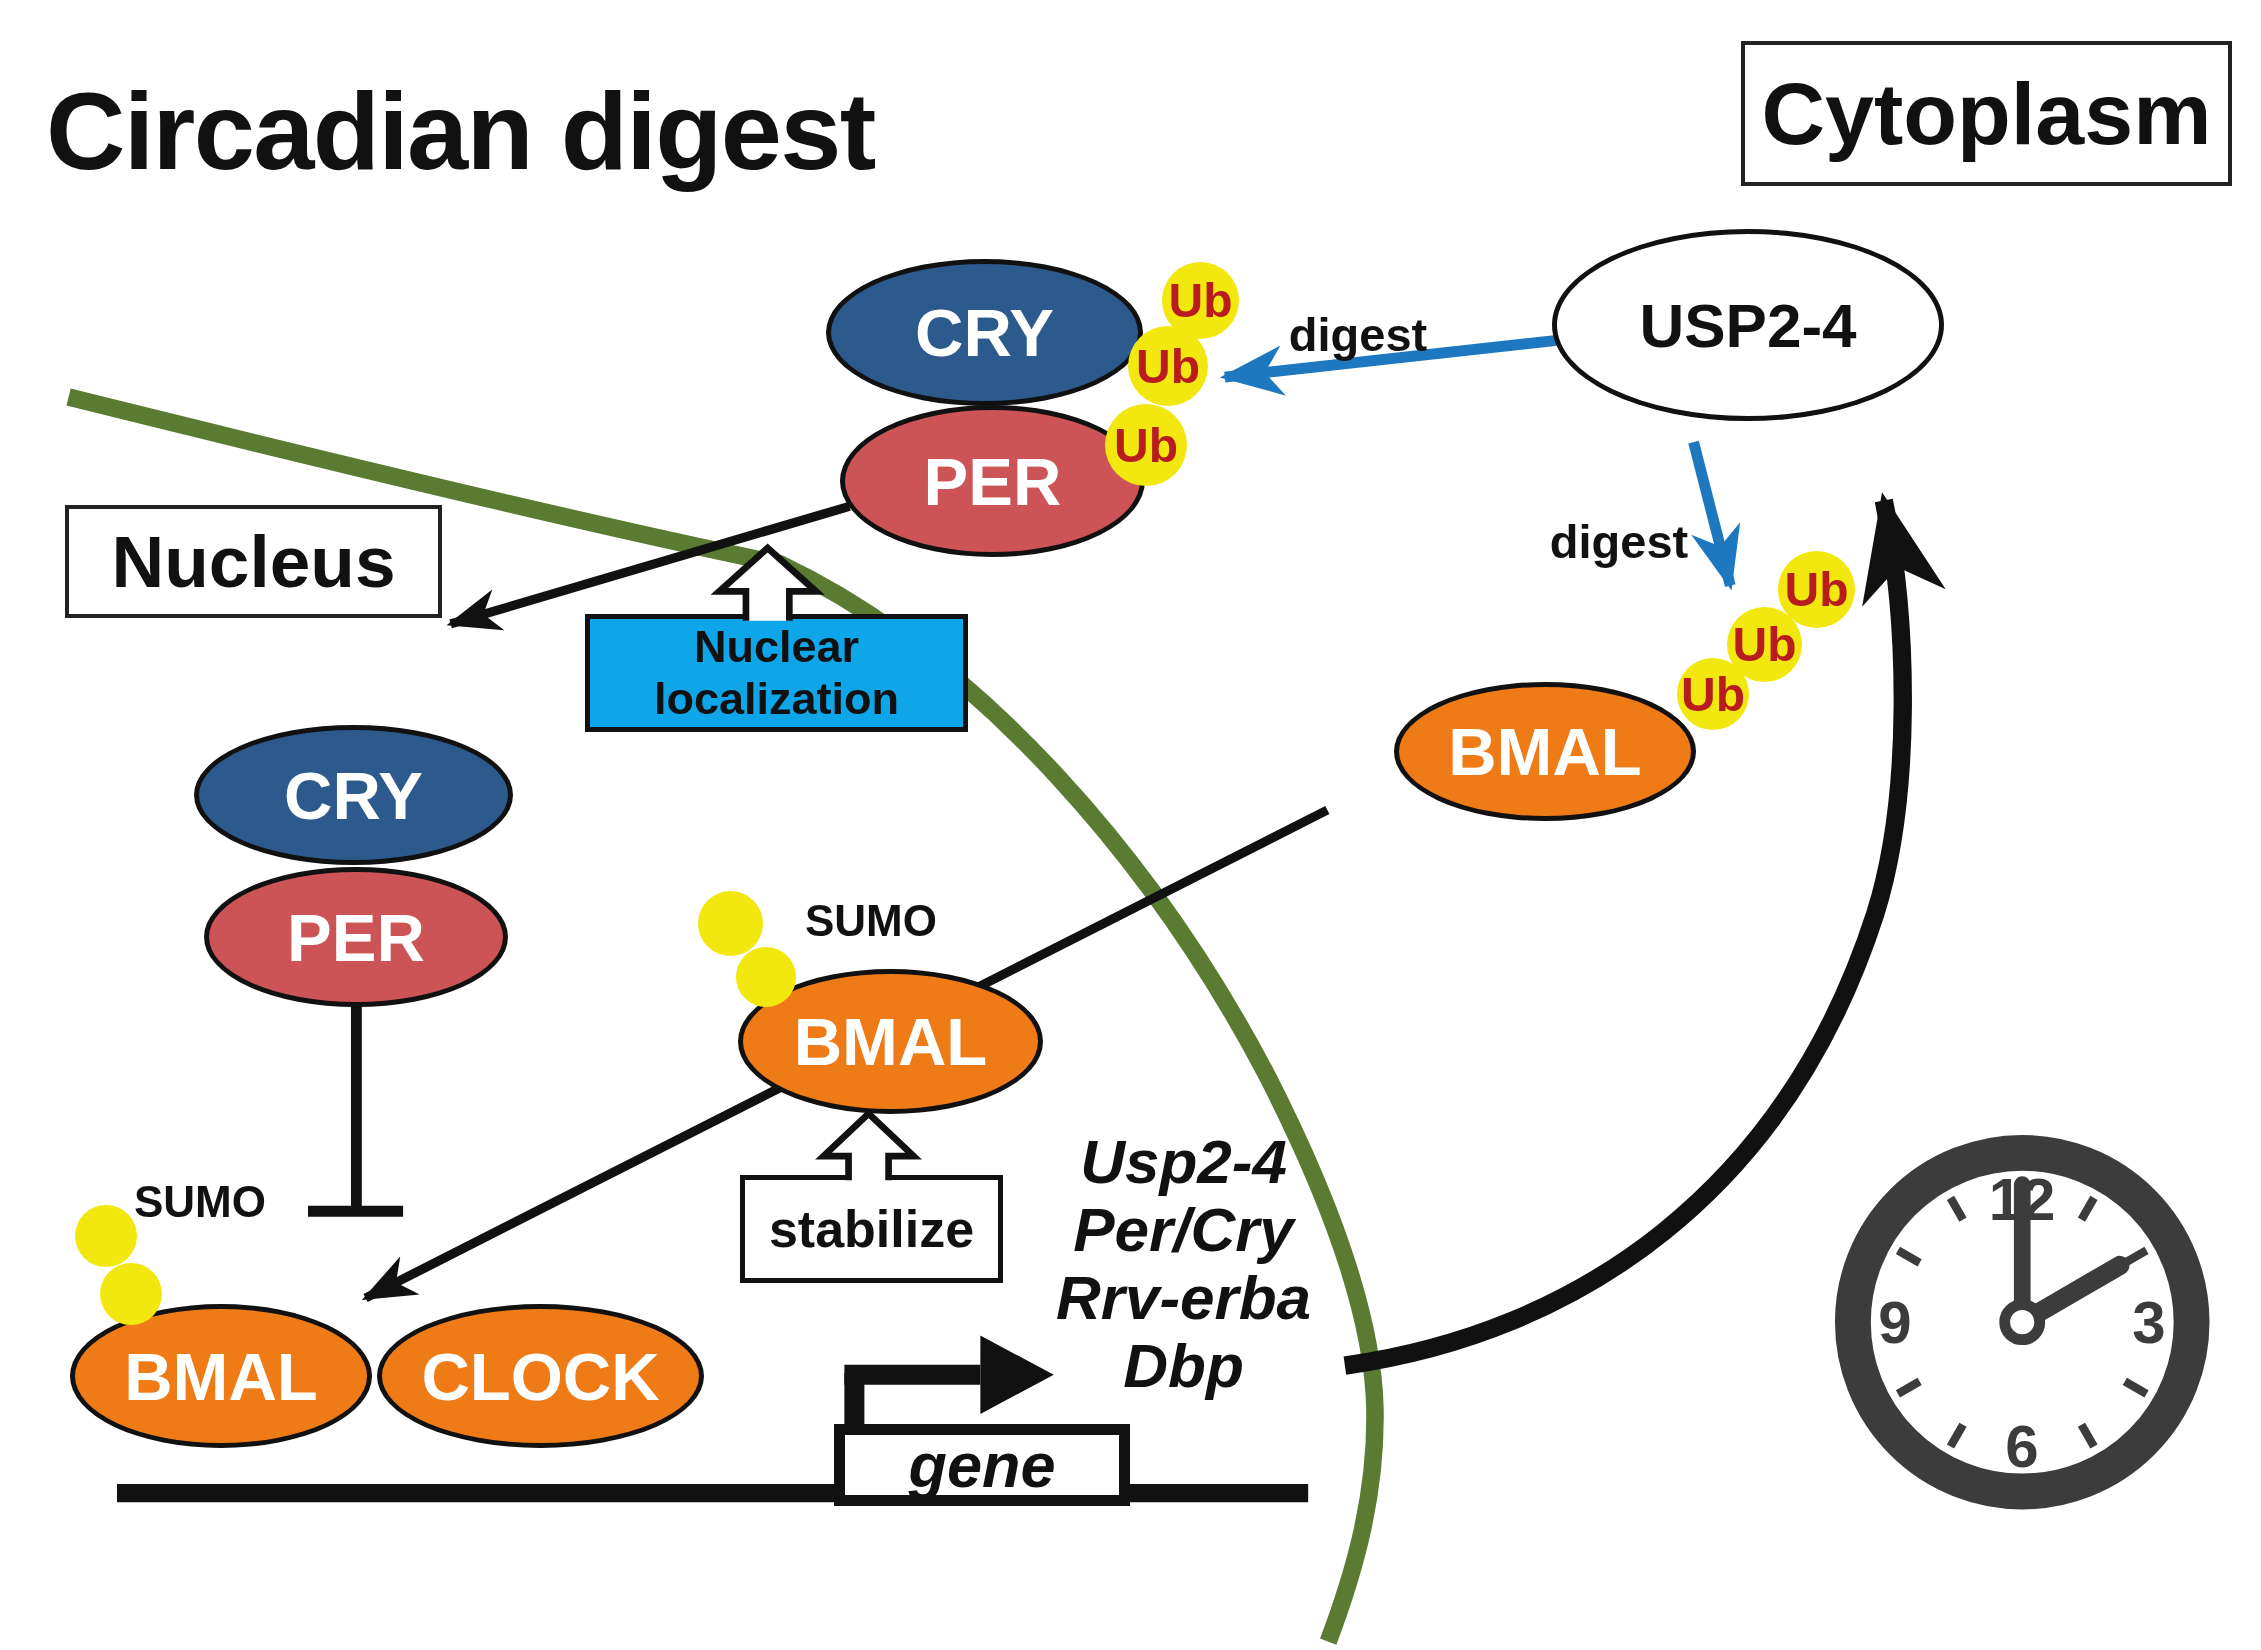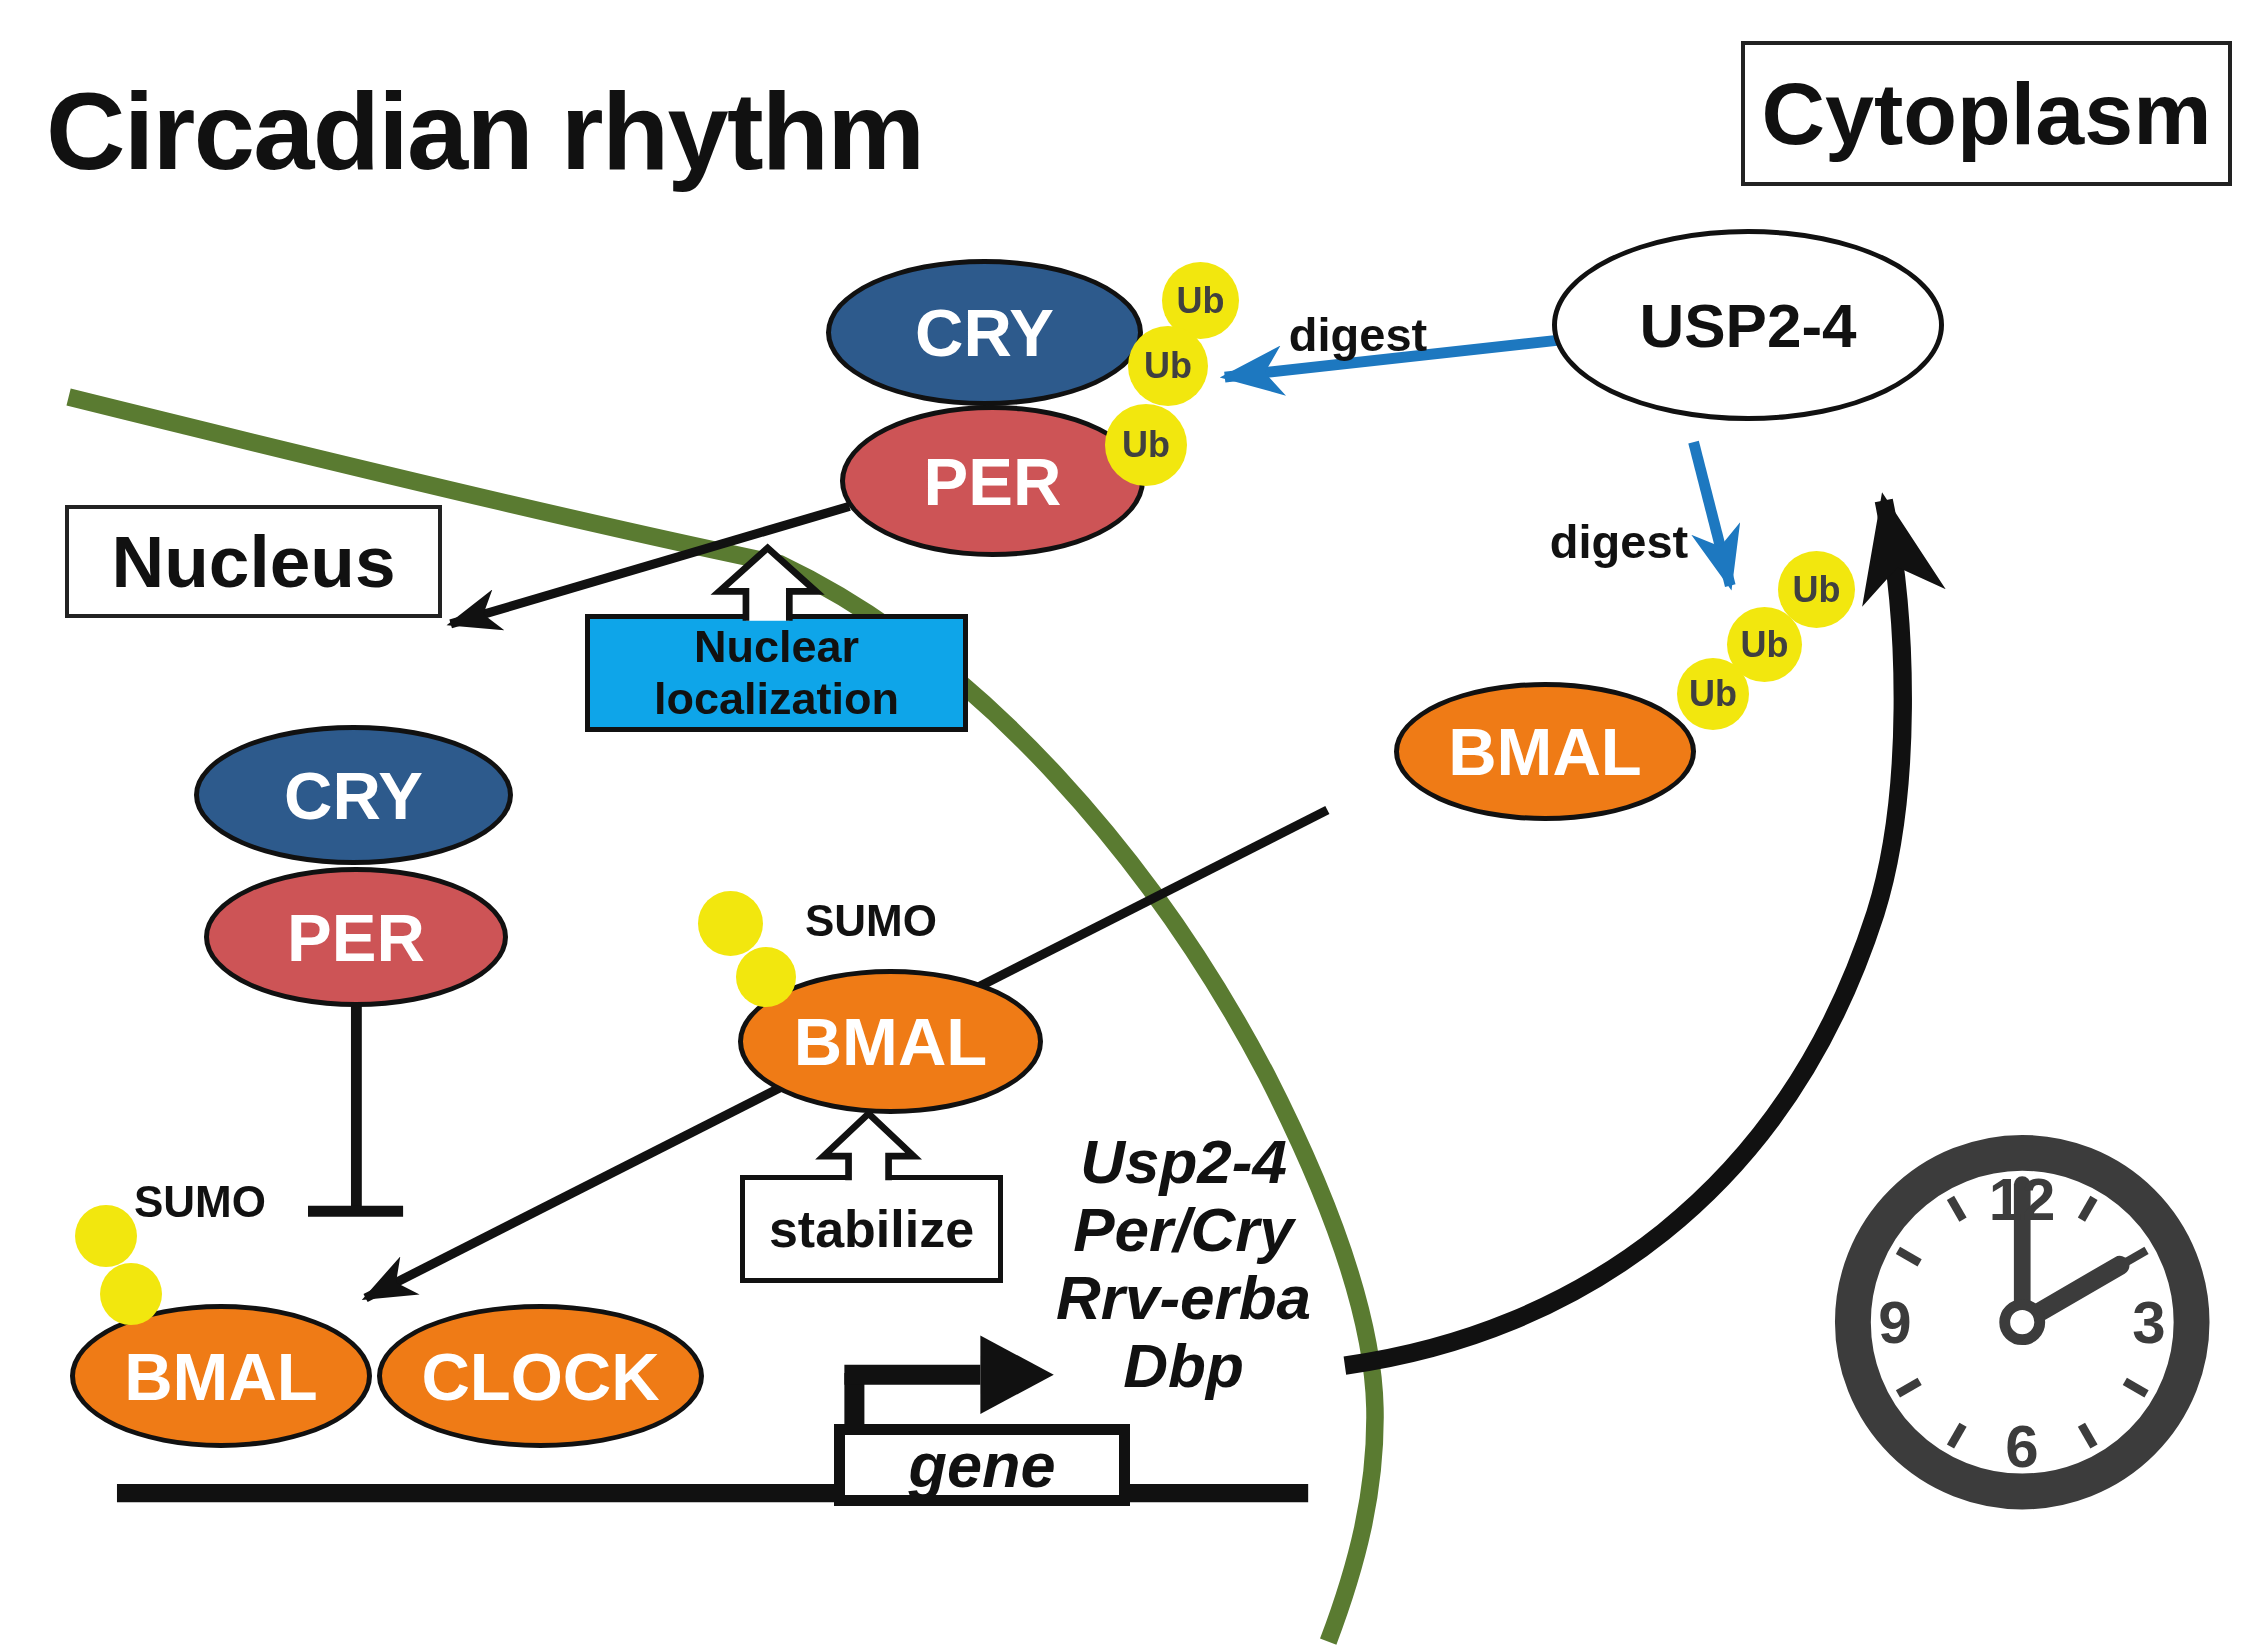--- a/index.html
+++ b/index.html
@@ -24,21 +24,21 @@
   .cry-top {left:826px; top:259px;width:317px;height:147px;background:var(--cry);}
   .per-top {left:840px;top:405px;width:305px;height:152px;background:var(--per);}
   .cry-nuc {left:194px; top:725px;width:319px;height:140px;background:var(--cry);}
   .per-nuc {left:204px; top:867px;width:304px;height:140px;background:var(--per);}
   .bmal-mid{left:738px; top:969px;width:305px;height:145px;background:var(--bmal);}
   .bmal-cyt{left:1394px;top:682px;width:302px;height:139px;background:var(--bmal);}
   .bmal-nuc{left:70px;  top:1304px;width:302px;height:144px;background:var(--bmal);}
   .clock-nuc{left:377px;top:1304px;width:327px;height:144px;background:var(--bmal);}
   .usp{left:1552px;top:229px;width:392px;height:192px;background:#fff;color:#111;font-size:62px;}
 
-  .ub{border-radius:50%;background:var(--ub);font-weight:bold;font-size:36px;color:#404040;}
+  .ub{border-radius:50%;background:var(--ub);font-weight:bold;font-size:48px;color:#b91c1c;}
   .ub1{left:1162px;top:262px;width:77px;height:77px;}
   .ub2{left:1128px;top:326px;width:80px;height:80px;}
   .ub3{left:1105px;top:404px;width:82px;height:82px;}
   .ub4{left:1778px;top:551px;width:77px;height:77px;}
   .ub5{left:1727px;top:607px;width:75px;height:75px;}
   .ub6{left:1677px;top:658px;width:72px;height:72px;}
 
   .sumoc{border-radius:50%;background:var(--ub);}
   .sumo1{left:698px;top:891px;width:65px;height:65px;}
   .sumo2{left:736px;top:947px;width:60px;height:60px;}
@@ -119,21 +119,21 @@
         <line x1="2275" y1="1671" x2="2301" y2="1656"></line>
         <line x1="2275" y1="1499" x2="2301" y2="1514"></line>
         <line x1="2338" y1="1436" x2="2353" y2="1462"></line>
       </g>
       <line x1="2424" y1="1585" x2="2424" y2="1420" stroke-width="20" stroke-linecap="round"></line>
       <line x1="2424" y1="1585" x2="2541" y2="1517" stroke-width="23" stroke-linecap="round"></line>
       <circle cx="2424" cy="1585" r="21" fill="#fff" stroke-width="13"></circle>
     </g>
   </svg>
 
-  <div class="abs z2 title">Circadian rhythm</div>
+  <div class="abs z2 title">Circadian digest</div>
 
   <div class="abs z2 ctr labelbox cytoplasm-box">Cytoplasm</div>
   <div class="abs z2 ctr labelbox nucleus-box">Nucleus</div>
 
   <div class="abs z2 ctr ellipse usp">USP2-4</div>
 
   <div class="abs z2 ctr ellipse cry-top">CRY</div>
   <div class="abs z2 ctr ellipse per-top">PER</div>
 
   <div class="abs z2 ctr ellipse cry-nuc">CRY</div>

